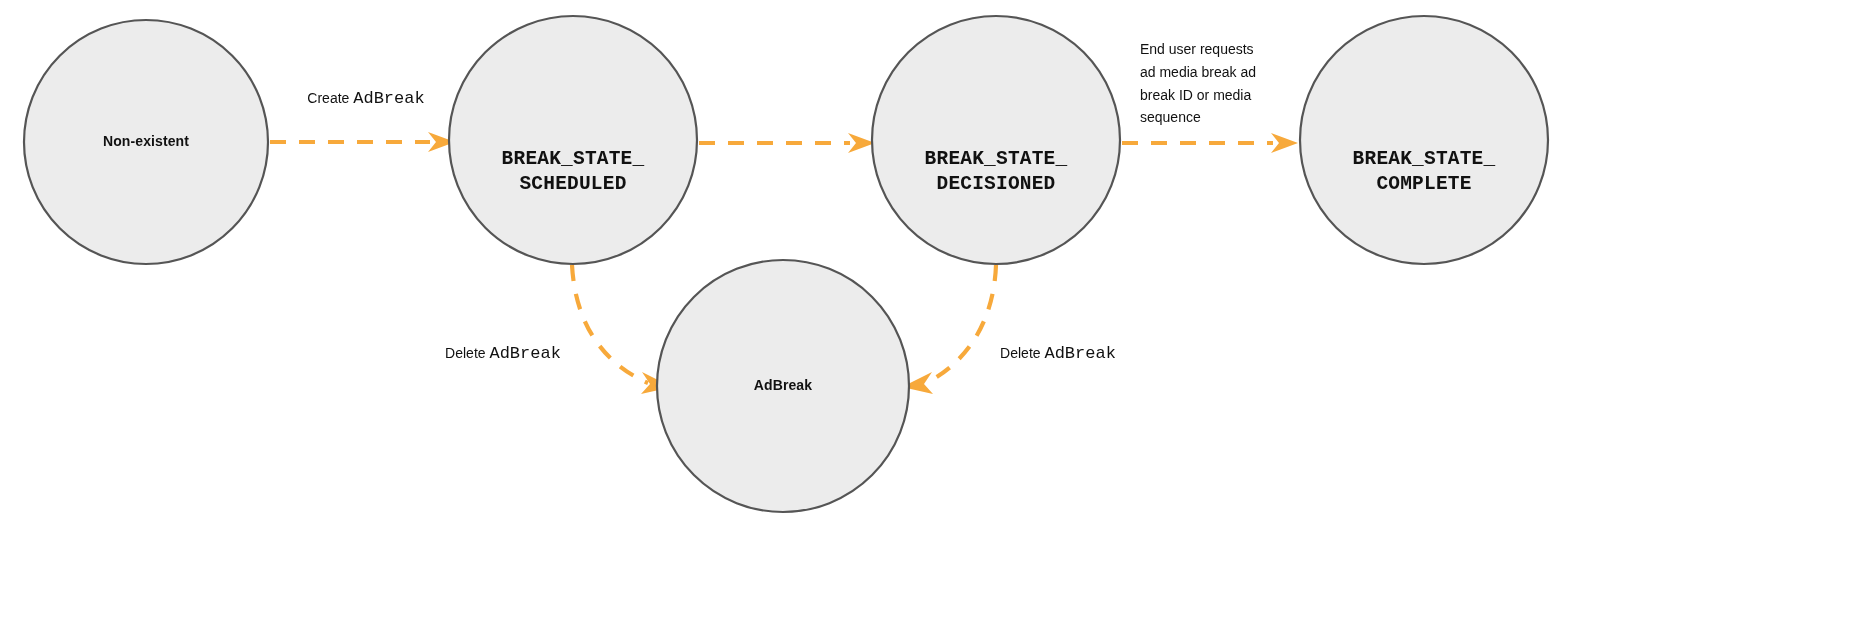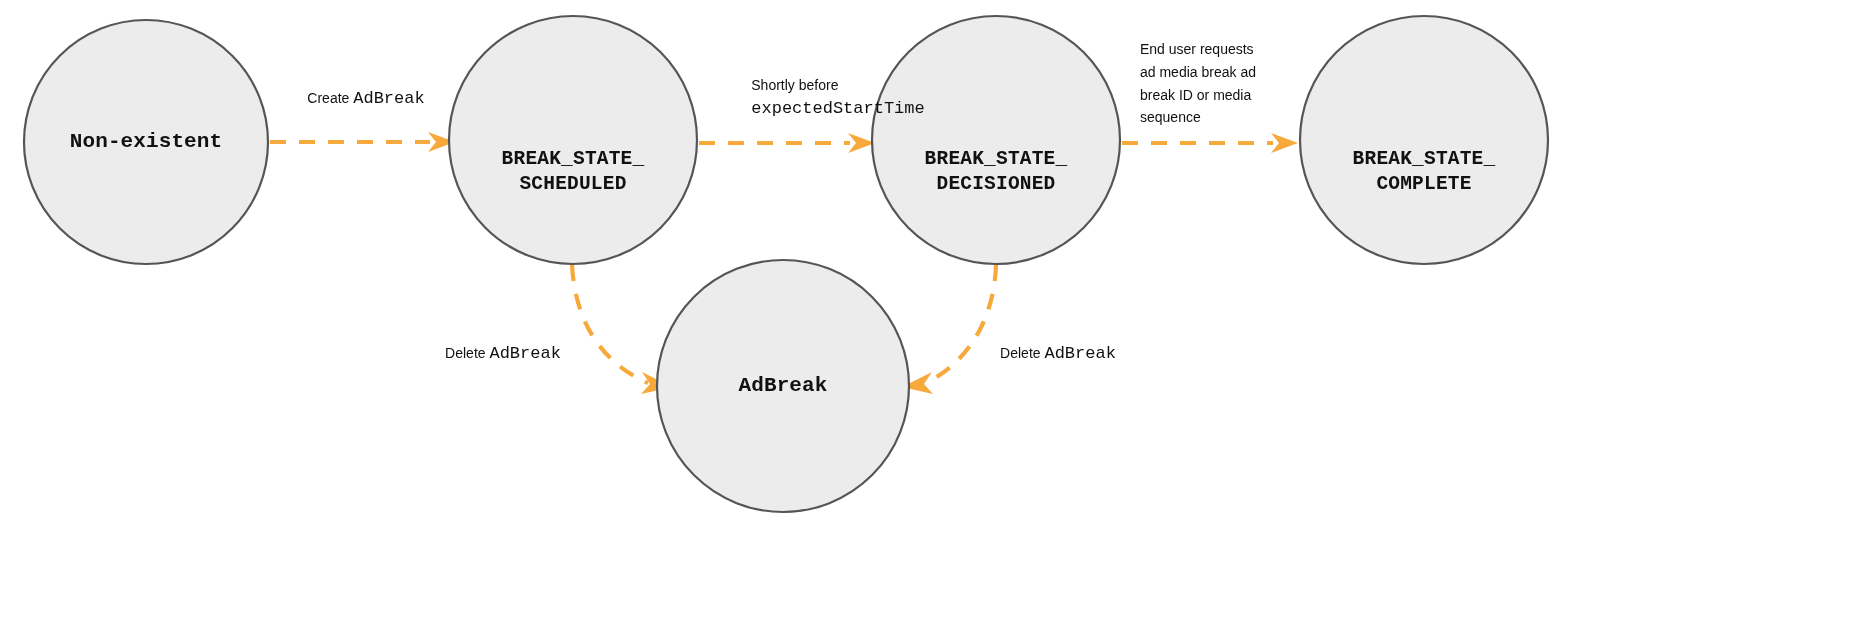--- a/index.html
+++ b/index.html
@@ -43,23 +43,23 @@
   }
   .node-label {
     position: absolute;
     text-align: center;
     transform: translate(-50%, -50%);
     pointer-events: none;
     line-height: 1.26;
     color: #111111;
   }
   .node-label.plain {
-    font-family: Liberation Mono, monospace;
+    font-family: Liberation Sans, sans-serif;
     font-weight: bold;
-    font-size: 21px;
+    font-size: 14px;
     letter-spacing: 0.1px;
   }
   .node-label.mono {
     font-family: "Liberation Mono", "DejaVu Sans Mono", monospace;
     font-weight: bold;
     font-size: 19.5px;
     letter-spacing: 0.2px;
     white-space: pre-line;
     margin-top: 32px;
   }
@@ -138,21 +138,20 @@
   <div class="node-label mono" style="left:996px; top:140px;">BREAK_STATE_
 DECISIONED</div>
 
   <div class="node-label mono" style="left:1424px; top:140px;">BREAK_STATE_
 COMPLETE</div>
 
   <div class="node-label plain" style="left:783px; top:386px;">AdBreak</div>
 
   <div class="edge-label sans" style="left:366px; top:98px;"><span class="mixed-line"><span class="sans-frag">Create </span><span class="code-frag">AdBreak</span></span></div>
 
-  <div class="edge-label sans" style="left:838px; top:96px;"><span class="mixed-line"><span class="sans-frag">Shortly before</span></span><span class="mixed-line"><span class="code-frag">expectedStartTime</span></span></div>
 
   <div class="edge-label sans left-align" style="left:1140px; top:82px;"><span class="mixed-line"><span class="sans-frag">End user requests</span></span><span class="mixed-line"><span class="sans-frag">ad media break ad</span></span><span class="mixed-line"><span class="sans-frag">break ID or media</span></span><span class="mixed-line"><span class="sans-frag">sequence</span></span></div>
 
   <div class="edge-label sans" style="left:503px; top:353px;"><span class="mixed-line"><span class="sans-frag">Delete </span><span class="code-frag">AdBreak</span></span></div>
 
   <div class="edge-label sans" style="left:1058px; top:353px;"><span class="mixed-line"><span class="sans-frag">Delete </span><span class="code-frag">AdBreak</span></span></div>
 
 </div>
 
 </body></html>

